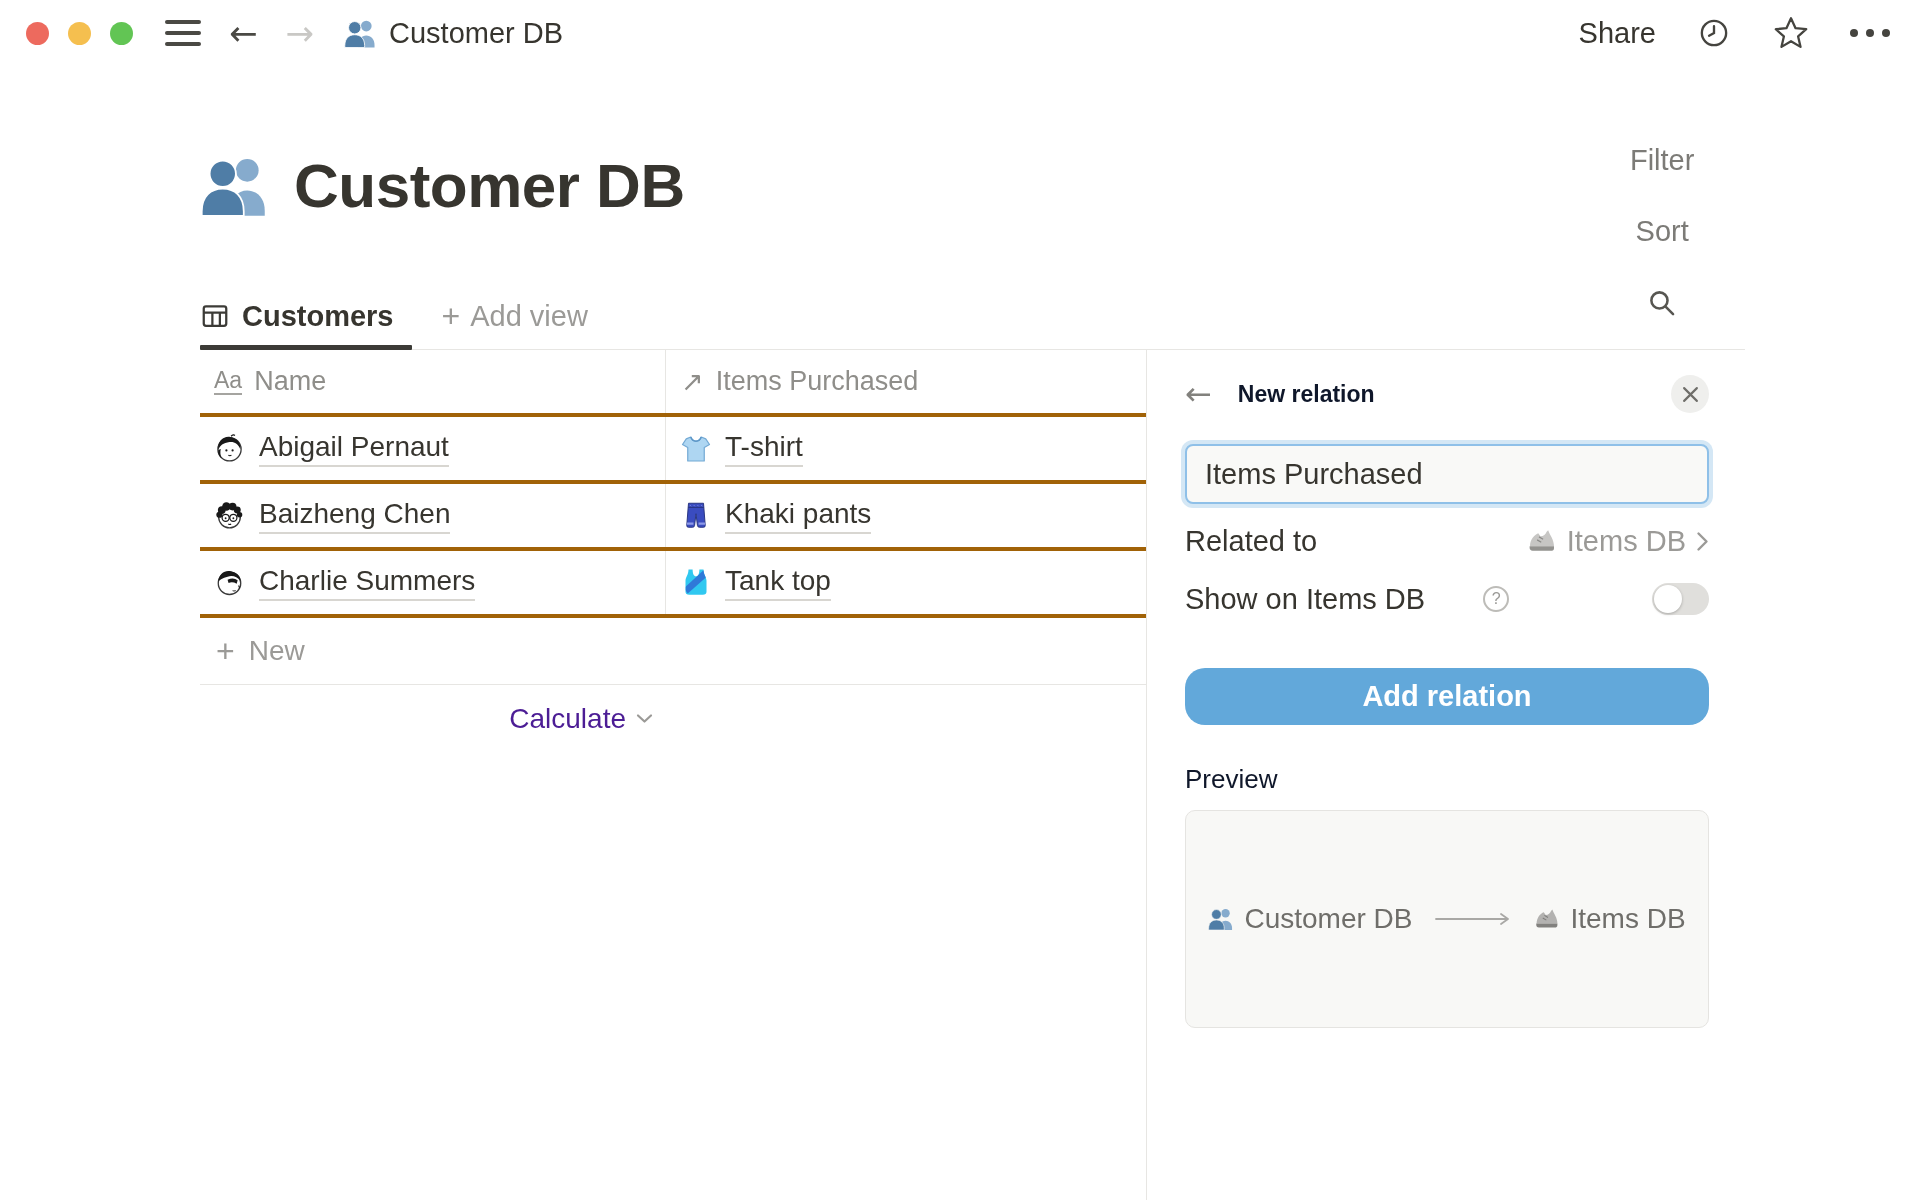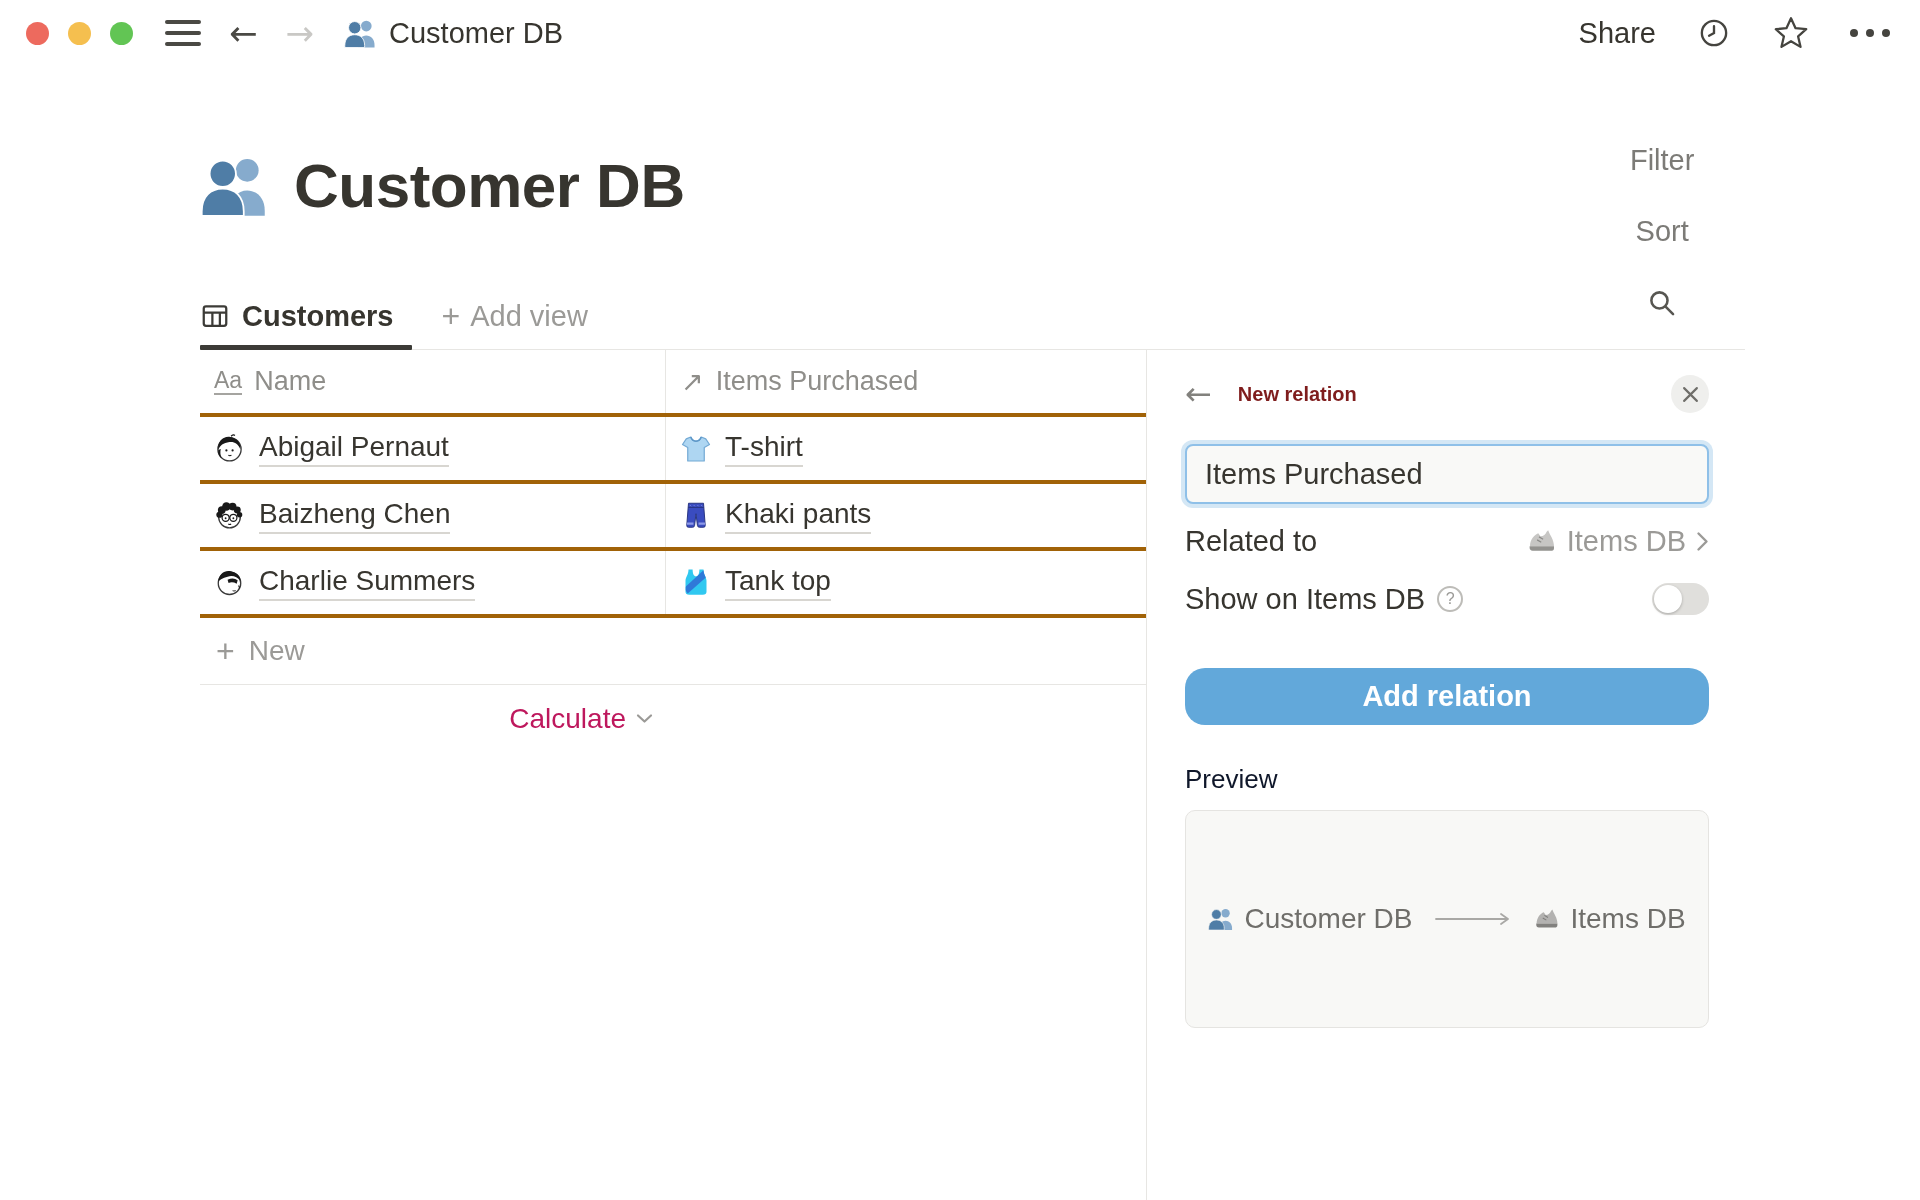--- a/index.html
+++ b/index.html
@@ -53,35 +53,35 @@
   .trow { display:grid; grid-template-columns:465px 481px; height:67px; border-bottom:4px solid #a16207; }
   .tcell { display:flex; align-items:center; gap:14px; padding-left:14px; overflow:hidden; }
   .tcell.col2 { border-left:1px solid #e7e6e3; padding-left:15px; }
   .thead .tcell { color:#8f8e8a; font-size:27px; gap:12px; }
   .aa-glyph { font-size:23px; color:#8f8e8a; border-bottom:2px solid #a5a4a0; padding-bottom:1px; line-height:1.05; }
   .rel-glyph { font-size:27px; color:#8f8e8a; line-height:1; font-family:"DejaVu Sans",sans-serif; }
   .plink { font-size:28px; font-weight:500; color:#37352f; border-bottom:2px solid #d8d6d1; padding-bottom:2px; }
   .new-row { height:67px; border-bottom:1px solid #e7e6e3; display:flex; align-items:center; gap:14px;
              padding-left:16px; color:#9b9a97; font-size:28px; width:100%; }
   .calc-row { height:67px; width:465px; display:flex; justify-content:flex-end; align-items:center;
-              gap:10px; padding-right:12px; color:#be185d; font-size:28px; }
+              gap:10px; padding-right:12px; color:#4c1d95; font-size:28px; }
 
   
   .panel { position:absolute; left:1146px; top:350px; width:774px; height:850px;
            border-left:1px solid #e7e6e3; background:#fff; }
   .panel-header { position:absolute; top:22px; left:38px; width:524px; height:44px; display:flex; align-items:center; }
   .panel-back { font-size:32px; color:#82817d; line-height:1; font-family:"DejaVu Sans",sans-serif; }
-  .panel-title { margin-left:26px; font-size:20px; font-weight:600; color:#7f1d1d; }
+  .panel-title { margin-left:26px; font-size:23px; font-weight:600; color:#0f172a; }
   .panel-close { margin-left:auto; width:38px; height:38px; border-radius:50%; background:#efefed;
                  display:flex; align-items:center; justify-content:center; }
   .relation-input { position:absolute; top:94px; left:38px; width:524px; height:60px; font-size:29px;
                     font-family:inherit; color:#37352f; padding:0 18px; background:#f9f9f7;
                     border:2px solid #8fc0e8; border-radius:8px;
                     box-shadow:0 0 0 4px rgba(84,159,214,0.25); outline:none; }
-  .form-row { position:absolute; left:38px; width:524px; height:50px; display:flex; align-items:center; }
+  .form-row { position:absolute; left:38px; width:524px; height:50px; display:flex; align-items:center;gap:46px; }
   .form-row.related { top:166px; }
   .form-row.showon  { top:224px; }
   .form-label { font-size:29px; color:#37352f; }
   .row-right { margin-left:auto; display:flex; align-items:center; gap:10px; }
   .related-value { font-size:29px; color:#9b9a97; }
   .help-circle { width:26px; height:26px; border-radius:50%; border:2px solid #bdbcb8; color:#9a9996;
                  font-size:16px; display:flex; align-items:center; justify-content:center; margin-left:12px; }
   .toggle { width:57px; height:32px; border-radius:16px; background:#e0dfdc; position:relative; }
   .toggle .knob { position:absolute; left:2px; top:2px; width:28px; height:28px; border-radius:50%;
                   background:#fff; box-shadow:0 1px 3px rgba(0,0,0,0.25); }

